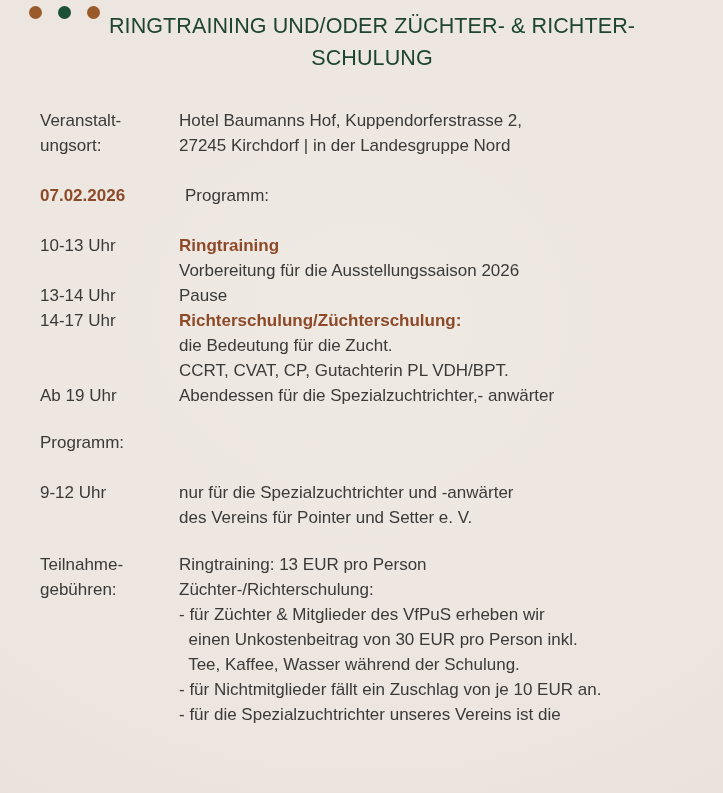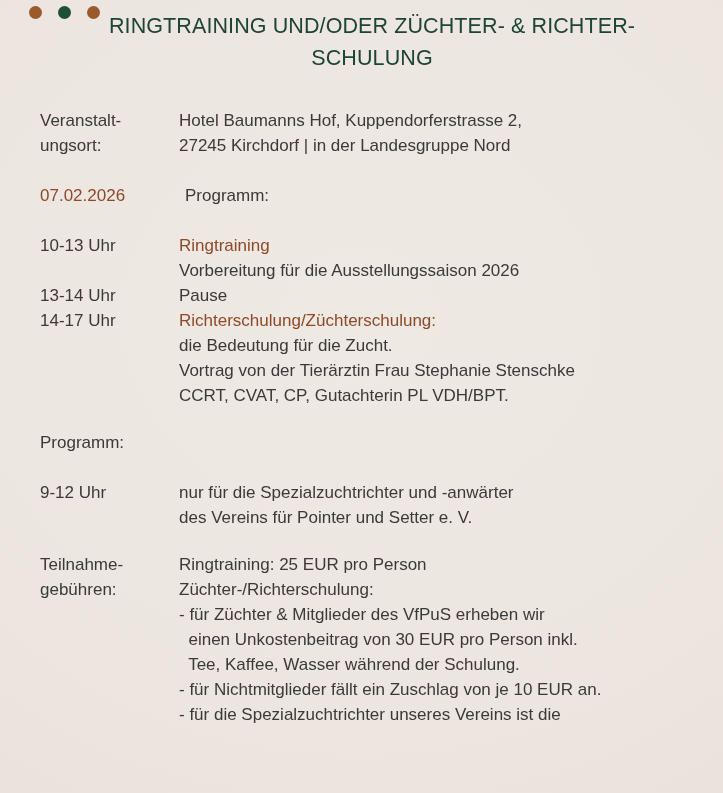--- a/index.html
+++ b/index.html
@@ -77,21 +77,21 @@
   .col-right {
     flex: 1 1 auto;
     font-size: 17px;
     line-height: 25px;
   }
 
   .block-gap-lg { height: 25px; }
   .block-gap-md { height: 22px; }
 
   .bold { font-weight: normal; }
-  .accent-bold { color: #8d4a28; font-weight: normal; }
+  .accent-bold { color: #8d4a28; font-weight: bold; }
 
   .ln { display: block; white-space: pre; }
   .ln-wrapless { display: block; }
 
   .prog-indent { padding-left: 6px; }
 
   .venue-line { font-size: 17px; line-height: 25px; }
 
   .fees .ln { white-space: pre; }
 </style>
@@ -146,25 +146,30 @@
       <div class="col-right">
         <span class="ln">Pause</span>
       </div>
     </div>
 
     <div class="row">
       <div class="col-left">14-17 Uhr</div>
       <div class="col-right">
         <span class="ln accent-bold">Richterschulung/Züchterschulung:</span>
         <span class="ln">die Bedeutung für die Zucht.</span>
-        <span class="ln">Vortrag von der Tierärztin Frau Stephanie Stenschke</span>
         <span class="ln">CCRT, CVAT, CP, Gutachterin PL VDH/BPT.</span>
       </div>
     </div>
 
+    <div class="row">
+      <div class="col-left">Ab 19 Uhr</div>
+      <div class="col-right">
+        <span class="ln">Abendessen für die Spezialzuchtrichter,- anwärter</span>
+      </div>
+    </div>
 
     <div class="block-gap-md"></div>
 
     <div class="row">
       <div class="col-right">Programm:</div>
     </div>
 
     <div class="block-gap-lg"></div>
 
     <div class="row">
@@ -176,21 +181,21 @@
     </div>
 
     <div class="block-gap-md"></div>
 
     <div class="row fees">
       <div class="col-left">
         <span class="ln-wrapless">Teilnahme-</span>
         <span class="ln-wrapless">gebühren:</span>
       </div>
       <div class="col-right">
-        <span class="ln">Ringtraining: 25 EUR pro Person</span>
+        <span class="ln">Ringtraining: 13 EUR pro Person</span>
         <span class="ln">Züchter-/Richterschulung:</span>
         <span class="ln">- für Züchter &amp; Mitglieder des VfPuS erheben wir</span>
         <span class="ln">  einen Unkostenbeitrag von 30 EUR pro Person inkl.</span>
         <span class="ln">  Tee, Kaffee, Wasser während der Schulung.</span>
         <span class="ln">- für Nichtmitglieder fällt ein Zuschlag von je 10 EUR an.</span>
         <span class="ln">- für die Spezialzuchtrichter unseres Vereins ist die</span>
 
       </div>
     </div>
 

